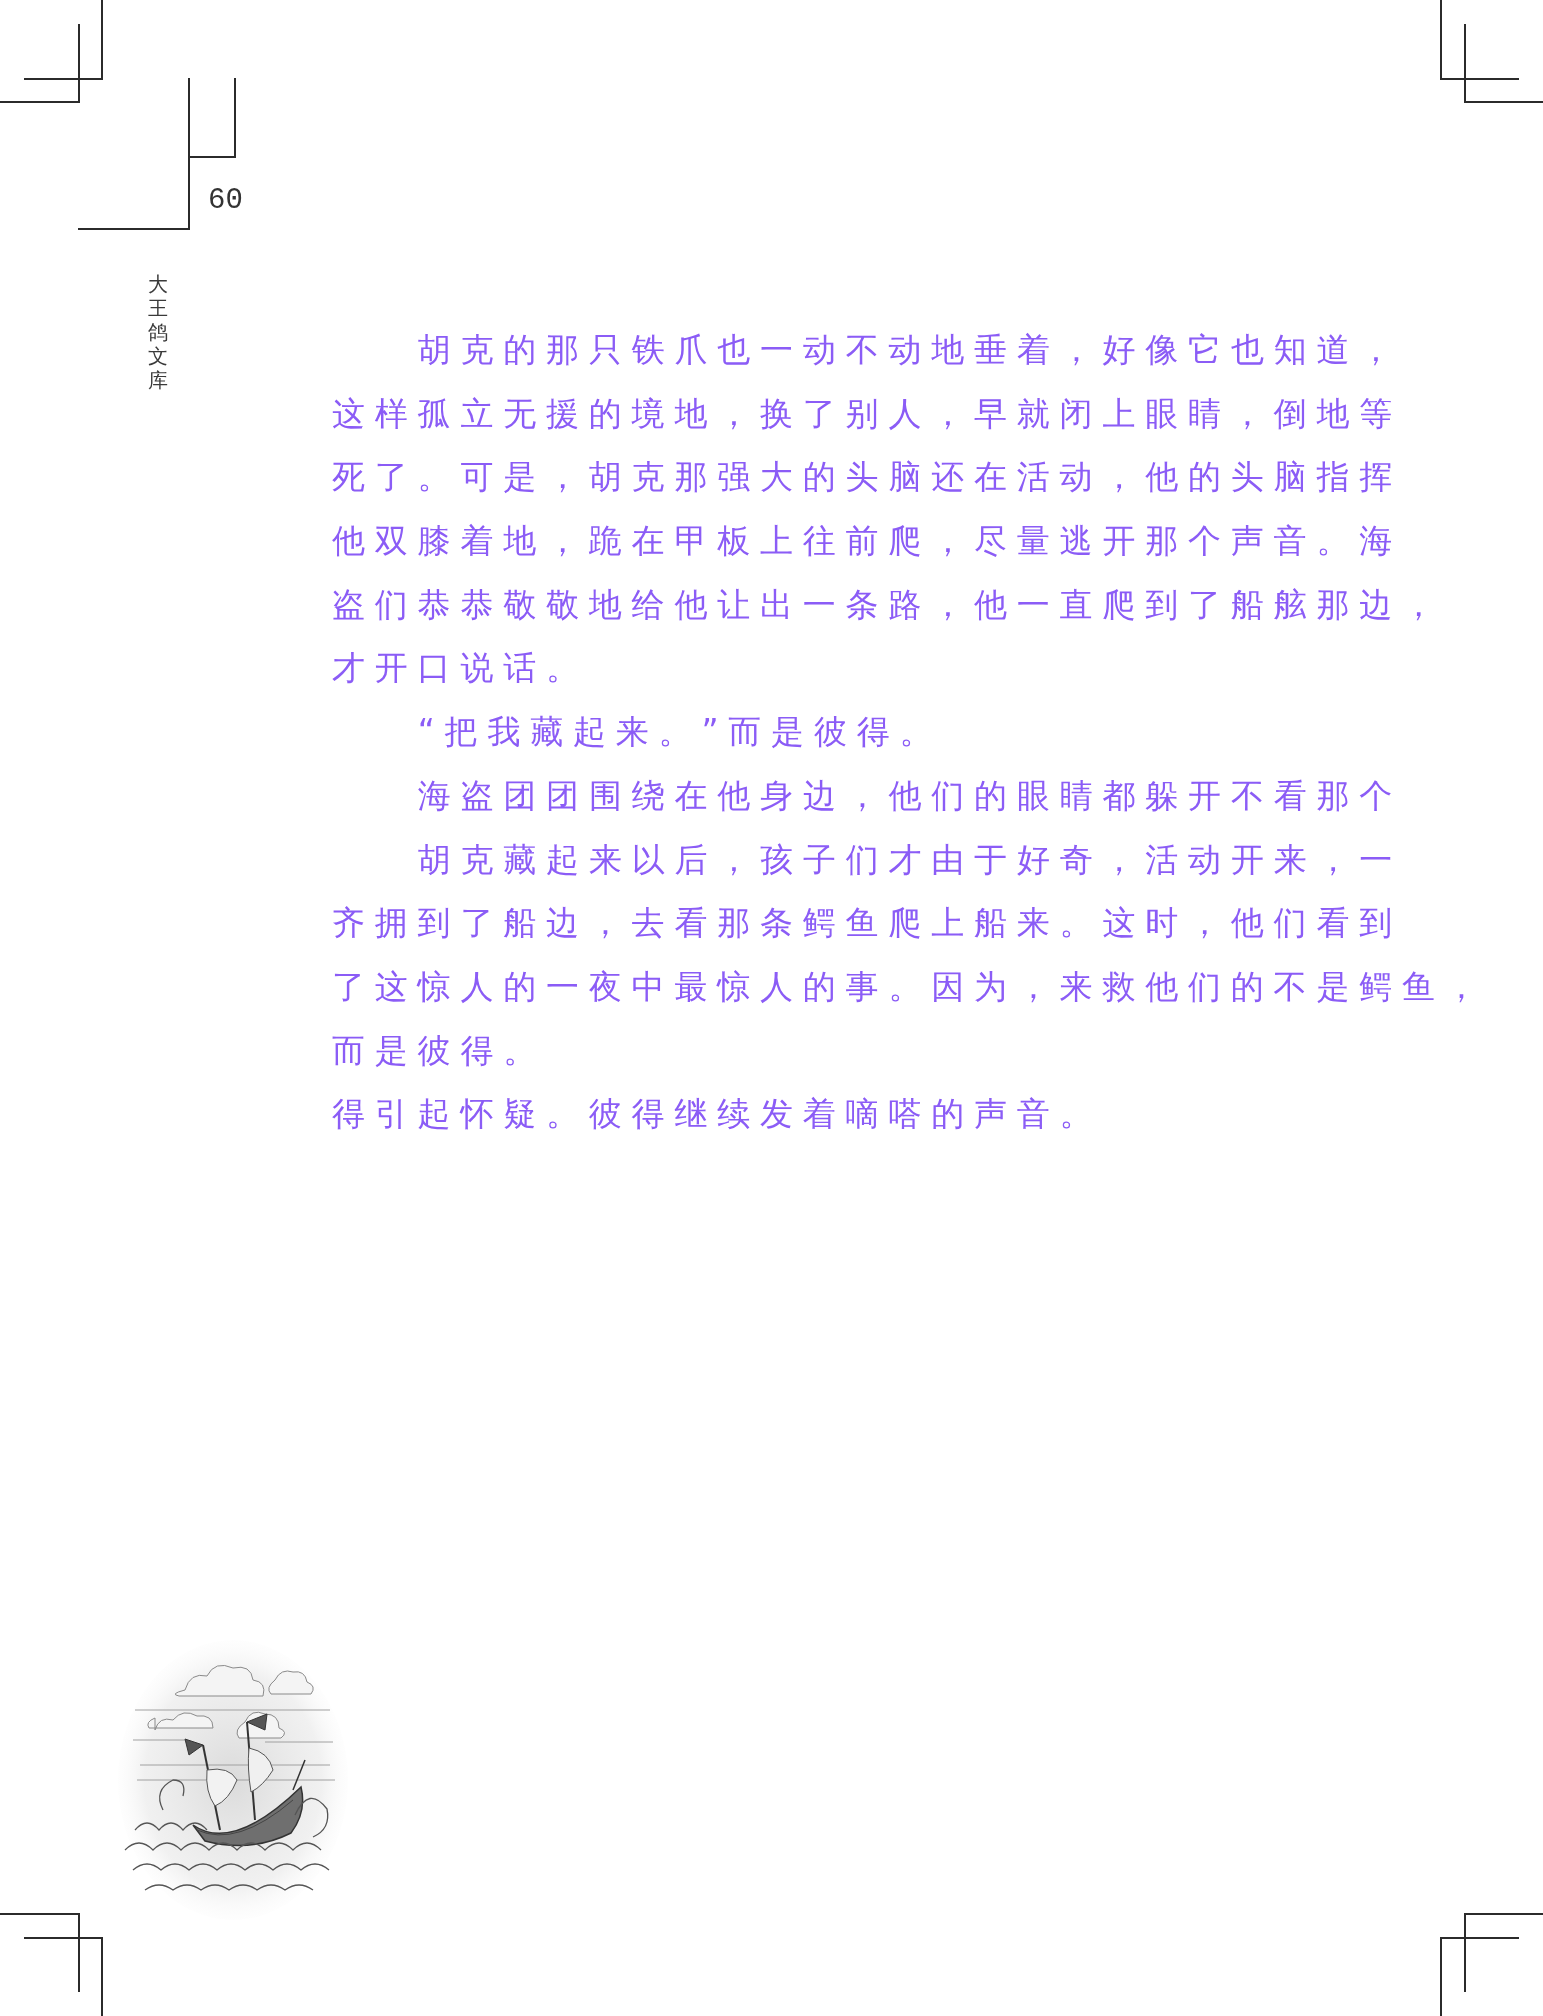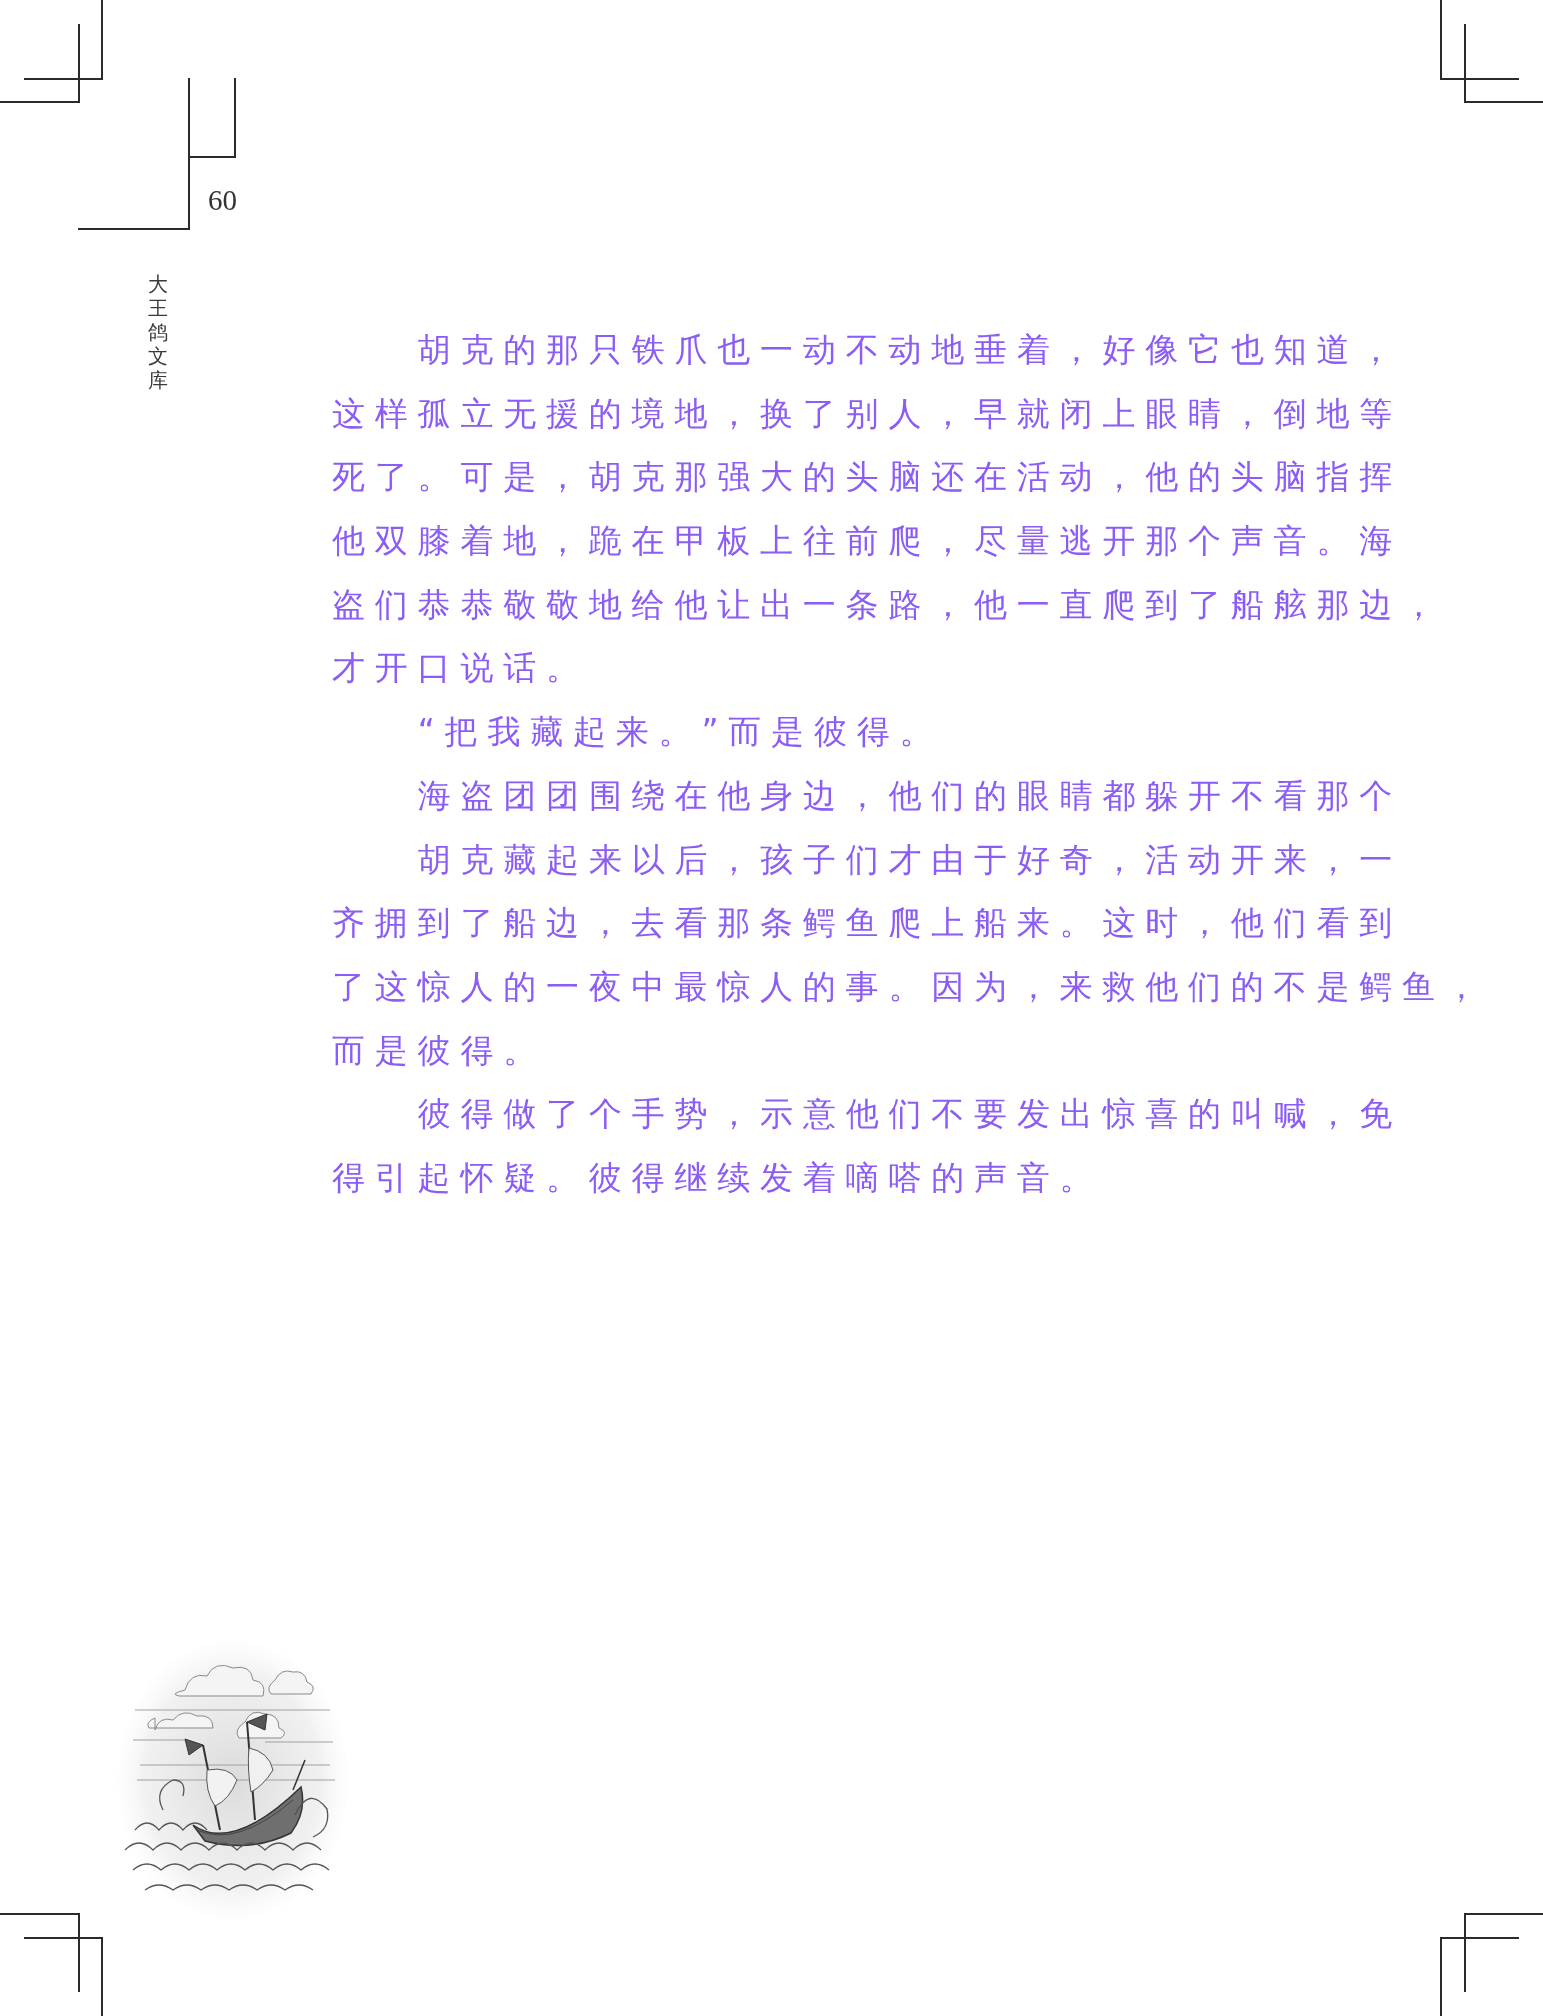--- a/index.html
+++ b/index.html
@@ -8,21 +8,21 @@
       background: #ffffff;
       font-family: "DejaVu Sans", "Liberation Sans", sans-serif;
       color: #262626;
     }
     .mark { position: absolute; background: #2b2b2b; }
     .h { height: 2px; }
     .v { width: 2px; }
 
     .page-number {
       position: absolute; left: 208px; top: 184px;
-      font-family: Liberation Serif, serif;
+      font-family: Liberation Mono, monospace;
       font-size: 29px; color: #333; letter-spacing: 0px;
     }
     .series {
       position: absolute; left: 146px; top: 272px; width: 24px;
       font-size: 20px; line-height: 24px; color: #3a3a3a;
       text-align: center; word-break: break-all;
     }
     .series span { display: block; }
 
     .body-text {
@@ -81,21 +81,20 @@
     <span class="line">死了。可是，胡克那强大的头脑还在活动，他的头脑指挥</span>
     <span class="line">他双膝着地，跪在甲板上往前爬，尽量逃开那个声音。海</span>
     <span class="line">盗们恭恭敬敬地给他让出一条路，他一直爬到了船舷那边，</span>
     <span class="line">才开口说话。</span>
     <span class="line indent">“把我藏起来。”而是彼得。</span>
     <span class="line indent">海盗团团围绕在他身边，他们的眼睛都躲开不看那个</span>
     <span class="line indent">胡克藏起来以后，孩子们才由于好奇，活动开来，一</span>
     <span class="line">齐拥到了船边，去看那条鳄鱼爬上船来。这时，他们看到</span>
     <span class="line">了这惊人的一夜中最惊人的事。因为，来救他们的不是鳄鱼，</span>
     <span class="line">而是彼得。</span>
-    <span class="line indent">彼得做了个手势，示意他们不要发出惊喜的叫喊，免</span>
     <span class="line">得引起怀疑。彼得继续发着嘀嗒的声音。</span>
   </div>
 
 <div class="illustration">
   <svg width="235" height="295" viewBox="0 0 235 295">
     <defs>
       <radialGradient id="fade" cx="50%" cy="50%" r="55%">
         <stop offset="0%" stop-color="#bdbdbd" stop-opacity="0.55"></stop>
         <stop offset="70%" stop-color="#d6d6d6" stop-opacity="0.35"></stop>
         <stop offset="100%" stop-color="#ffffff" stop-opacity="0"></stop>

